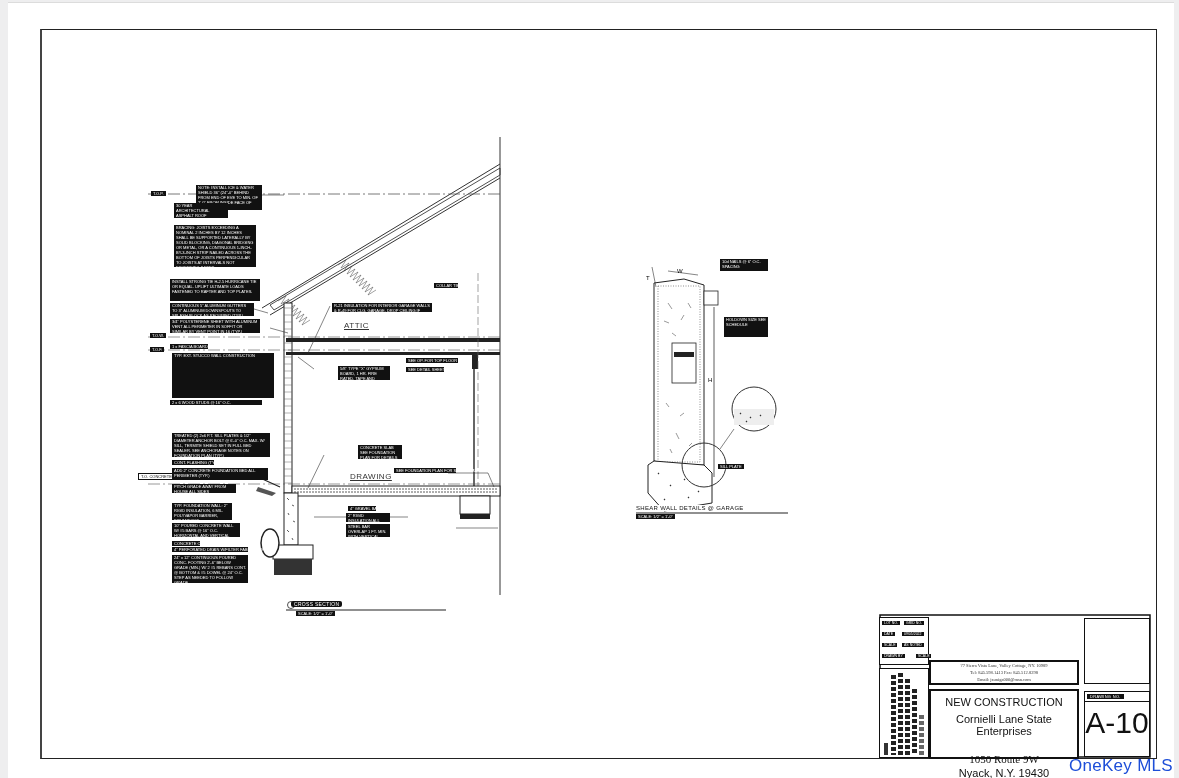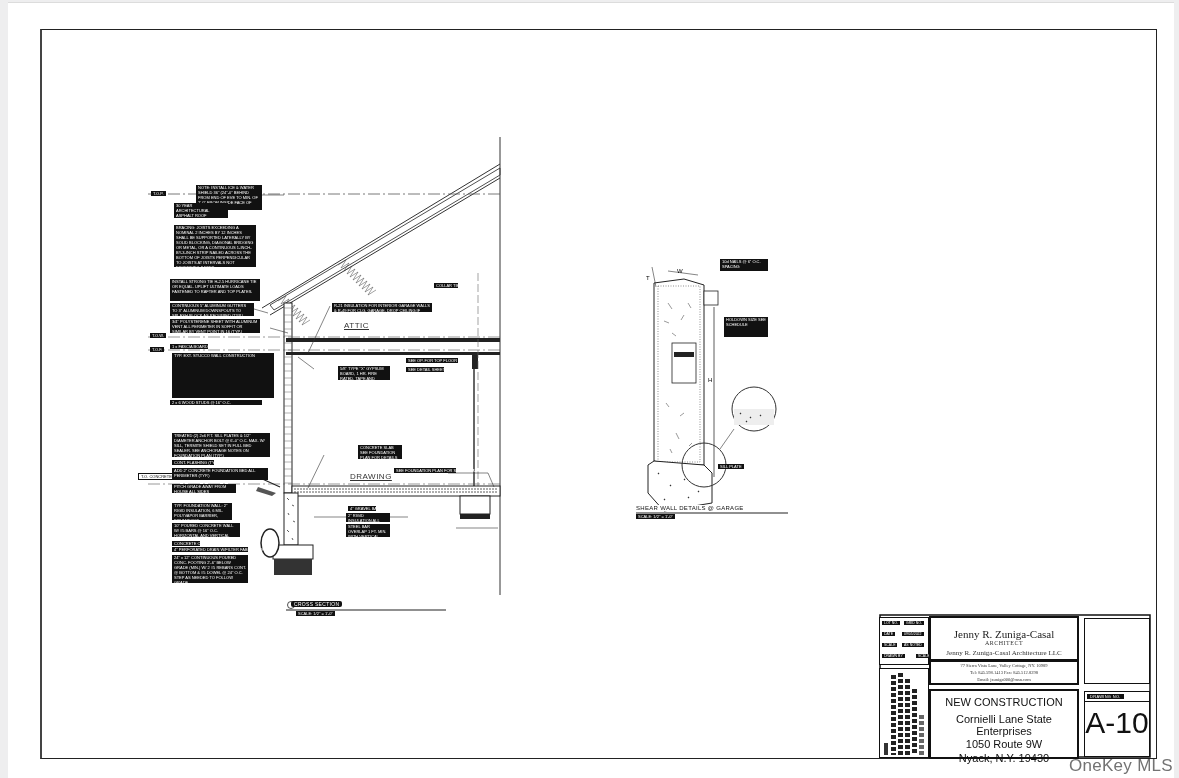--- a/index.html
+++ b/index.html
@@ -19,21 +19,21 @@
     .tb { position:absolute; border:2px solid #111; background:#fff; box-sizing:border-box; }
     .arch-name { font-family:"Liberation Serif", serif; font-size:11px; text-align:center; color:#222; margin-top:10px; }
     .arch-sub { font-family:"Liberation Serif", serif; font-size:6px; text-align:center; color:#333; letter-spacing:0.5px; }
     .arch-firm { font-family:"Liberation Serif", serif; font-size:7px; text-align:center; color:#333; position:absolute; bottom:2px; left:0; right:0; }
     .arch-contact { font-family:"Liberation Serif", serif; font-size:4.5px; text-align:center; color:#333; line-height:6px; padding-top:1px; }
     .proj-title { font-size:11px; font-weight:normal; text-align:center; margin-top:5px; color:#111; }
     .proj-line { font-size:11px; text-align:center; color:#111; margin-top:5px; }
     .sheet-no { font-size:30px; text-align:center; color:#111; margin-top:6px; }
     .dwg-label { position:absolute; left:2px; top:2px; background:#111; color:#fff; font-size:4px; padding:0 3px; letter-spacing:0.3px; }
     .watermark {
-      position:absolute; right:6px; bottom:2px; font-size:17px; color:#737373; letter-spacing:0.3px;margin-top:8px;
+      position:absolute; right:6px; bottom:2px; font-size:17px; color:#1d4ed8; letter-spacing:0.3px;margin-top:8px;
     }
     .lbl-small {
       position:absolute; font-size:4px; line-height:5px; color:#fff; background:#111; padding:0 2px; white-space:nowrap;
     }
     .room-label { position:absolute; font-size:8px; color:#333; text-decoration:underline; letter-spacing:0.5px; }
     .section-title {
       position:absolute; font-size:5px; background:#111; color:#fff; padding:0 3px; border-radius:2px; letter-spacing:0.3px;
     }
     .meta-cell { position:absolute; font-size:3.5px; background:#111; color:#fff; padding:0 2px; }
   </style>
@@ -181,35 +181,30 @@
 
   <div class="tb" style="left:871px;top:665px;width:50px;height:90px;border-width:1.5px;">
     <div style="position:absolute;left:4px;bottom:2px;width:4px;height:12px;background:#333;"></div>
     <div style="position:absolute;left:11px;bottom:2px;width:5px;height:80px;background:repeating-linear-gradient(#222 0 4px,#fff 4px 6px);"></div>
     <div style="position:absolute;left:18px;bottom:2px;width:5px;height:82px;background:repeating-linear-gradient(#222 0 4px,#fff 4px 6px);"></div>
     <div style="position:absolute;left:25px;bottom:2px;width:5px;height:76px;background:repeating-linear-gradient(#222 0 4px,#fff 4px 6px);"></div>
     <div style="position:absolute;left:32px;bottom:2px;width:5px;height:66px;background:repeating-linear-gradient(#222 0 4px,#fff 4px 6px);"></div>
     <div style="position:absolute;left:39px;bottom:2px;width:5px;height:40px;background:repeating-linear-gradient(#666 0 4px,#fff 4px 6px);"></div>
   </div>
 
-  <div class="tb" style="left:921px;top:613px;width:150px;height:45px;">
-    <div class="arch-name">Jenny R. Zuniga-Casal</div>
-    <div class="arch-sub">ARCHITECT</div>
-    <div class="arch-firm">Jenny R. Zuniga-Casal Architecture LLC</div>
-  </div>
   <div class="tb" style="left:921px;top:657px;width:150px;height:25px;">
     <div class="arch-contact">77 Sierra Vista Lane, Valley Cottage, NY. 10989</div>
     <div class="arch-contact">Tel: 845.598.1413  Fax: 845.512.8298</div>
     <div class="arch-contact">Email: jzuniga000@msn.com</div>
   </div>
 
   <div class="tb" style="left:921px;top:686px;width:150px;height:70px;">
     <div class="proj-title">NEW CONSTRUCTION</div>
     <div class="proj-line">Cornielli Lane  State Enterprises</div>
-    <div class="proj-line" style="margin-top:1px;">1050 Route 9W</div>
+    <div class="proj-line" style="margin-top:16px;font-family:Liberation Serif, serif;">1050 Route 9W</div>
     <div class="proj-line" style="margin-top:2px;">Nyack, N.Y. 19430</div>
   </div>
 
   <div class="tb" style="left:1076px;top:615px;width:66px;height:66px;border-width:1.5px;"></div>
 
   <div class="tb" style="left:1076px;top:688px;width:66px;height:66px;border-width:1.5px;">
     <div style="position:absolute;left:0;right:0;top:9px;border-top:1px solid #111;"></div>
     <span class="dwg-label">DRAWING NO.</span>
     <div class="sheet-no" style="margin-top:14px;">A-10</div>
   </div>

